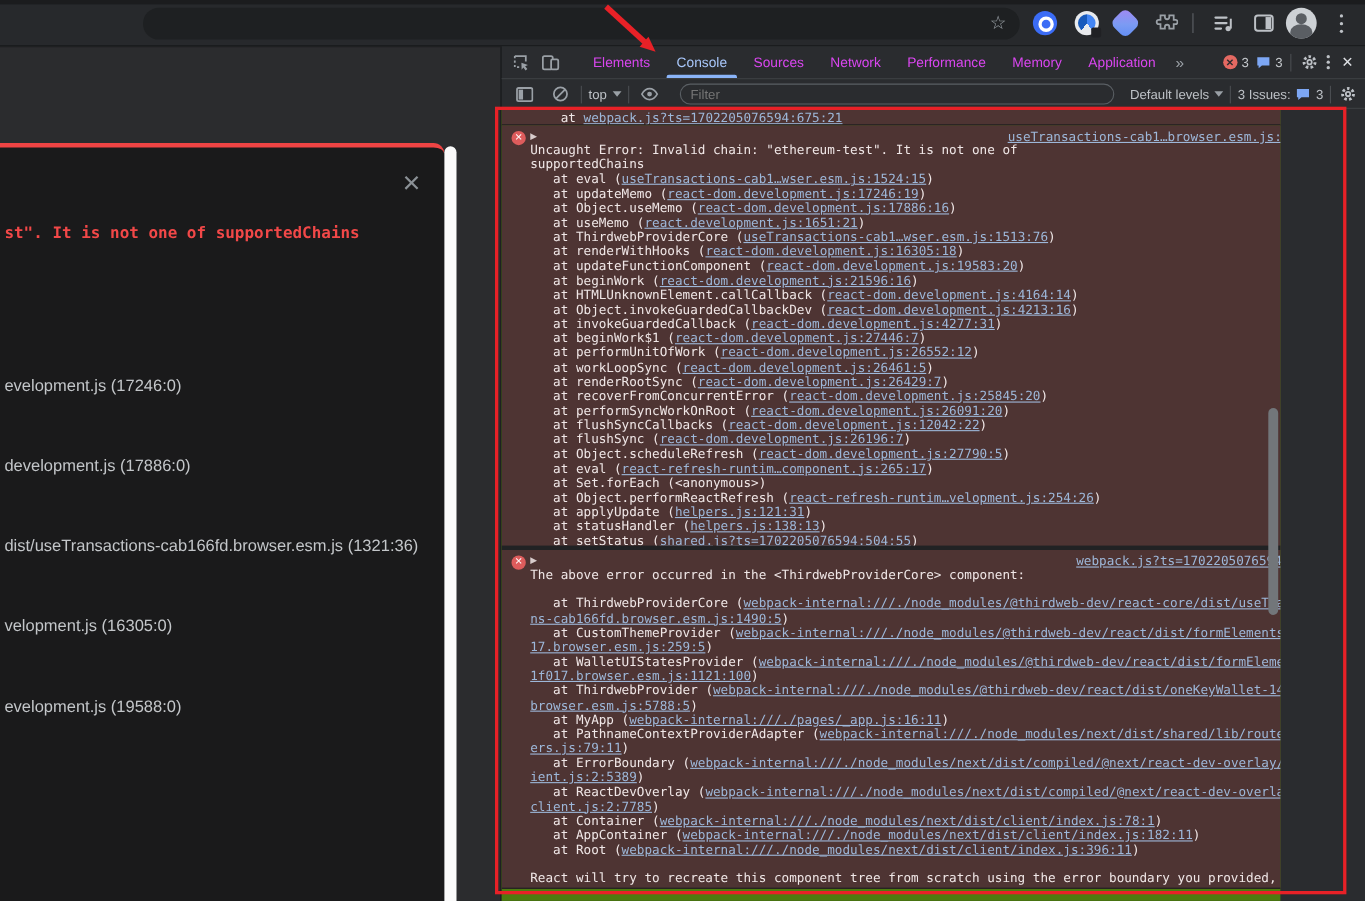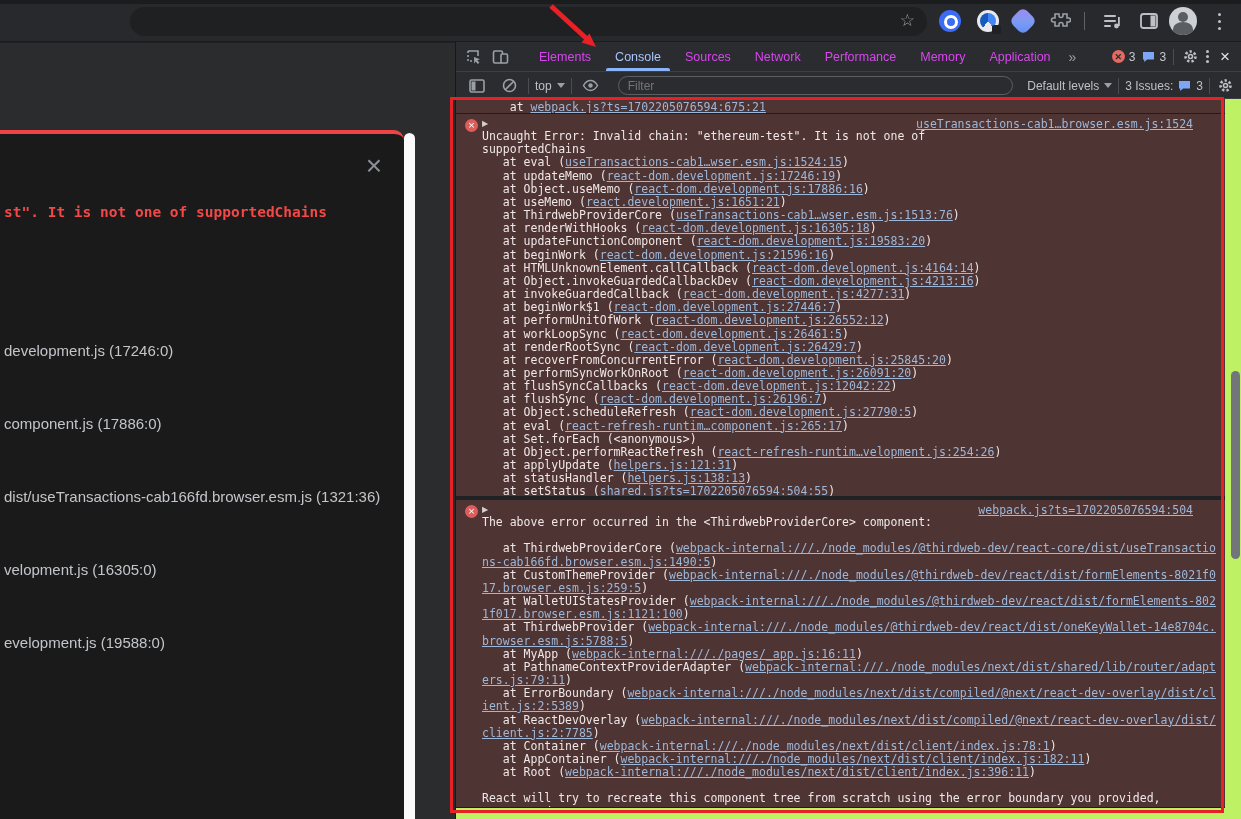--- a/index.html
+++ b/index.html
@@ -62,21 +62,21 @@
   .dt-close{color:#dfe1e5;font-size:17px;line-height:17px;padding:0 4px;cursor:pointer;}
 
   .dt-toolbar{position:absolute;left:0;top:31px;width:786px;height:26px;border-bottom:1px solid #3c4043;
     display:flex;align-items:center;padding:12px 8px;gap:6px;}
   .tb-label{font-size:12px;color:#bdc1c6;white-space:nowrap;display:flex;align-items:center;gap:5px;}
   .caret{width:0;height:0;border-left:4px solid transparent;border-right:4px solid transparent;border-top:5px solid #9aa0a6;}
   .filter{flex:1;height:19px;border:1px solid #5a5f64;border-radius:10px;background:transparent;
     color:#7d8288;font-size:12px;padding:0 9px;outline:none;margin:0 8px;min-width:120px;}
 
   
-  .console-area{position:absolute;left:0;top:57px;width:786px;height:720px;background:#bef264;overflow:hidden;}
+  .console-area{position:absolute;left:0;top:57px;width:708px;height:720px;background:#4d7c0f;overflow:hidden;}
   .console-content{position:absolute;left:0;top:0;width:769px;}
   .msg{position:relative;background:#4e3433;border-bottom:1px solid #1d1e1f;padding:2px 4px 3px 8px;overflow:hidden;}
   .msg.gap{border-bottom:4px solid #212224;}
   .msg-body{margin-left:18px;position:relative;font-family:"DejaVu Sans Mono",monospace;
     font-size:11.5px;line-height:13.15px;color:#f0e7e7;}
   .msg-text{white-space:pre-wrap;display:block;}
   .err-badge{position:absolute;left:9px;top:5px;width:13px;height:13px;border-radius:50%;background:#dd5c5c;
     color:#fff;font-size:9px;line-height:13px;text-align:center;font-family:"DejaVu Sans",sans-serif;}
   .tri{display:inline-block;width:17px;color:#d8cccc;font-size:8px;font-family:"DejaVu Sans",sans-serif;}
   .lnk{color:#9db7d9;text-decoration:underline;cursor:pointer;word-break:break-all;}
@@ -127,22 +127,22 @@
     </div>
     <div class="avatar"></div>
     <div class="kebab"></div>
   </div>
 
   <div class="page">
     <div class="overlay-modal">
       <div class="overlay-close">×</div>
       <div class="overlay-error">st". It is not one of supportedChains</div>
       <div class="file-list">
-          <div class="file-item">development.js (17246:0)</div>
-          <div class="file-item">component.js (17886:0)</div>
+          <div class="file-item">evelopment.js (17246:0)</div>
+          <div class="file-item">development.js (17886:0)</div>
           <div class="file-item">dist/useTransactions-cab166fd.browser.esm.js (1321:36)</div>
           <div class="file-item">velopment.js (16305:0)</div>
           <div class="file-item">evelopment.js (19588:0)</div>
         </div>
     </div>
     <div class="overlay-scrollbar"></div>
   </div>
 
   <div class="devtools">
 

